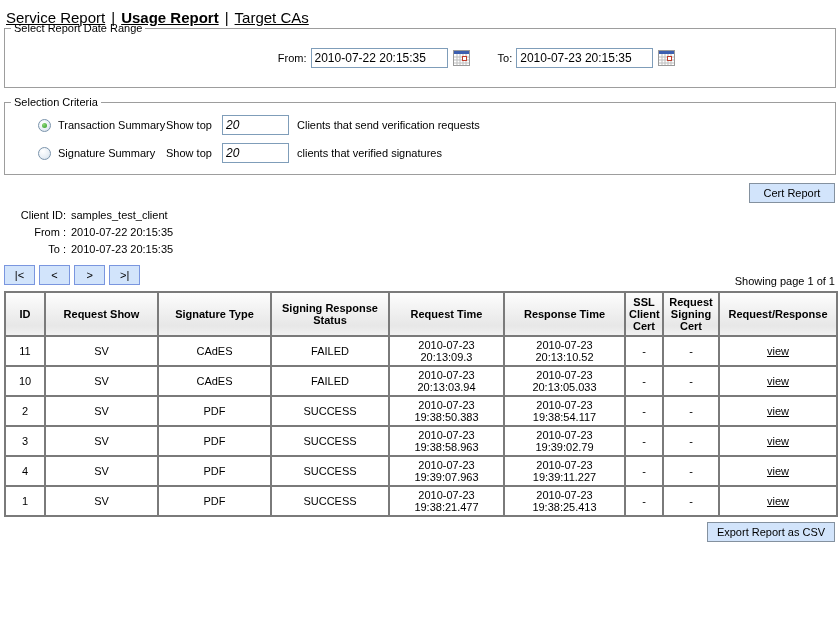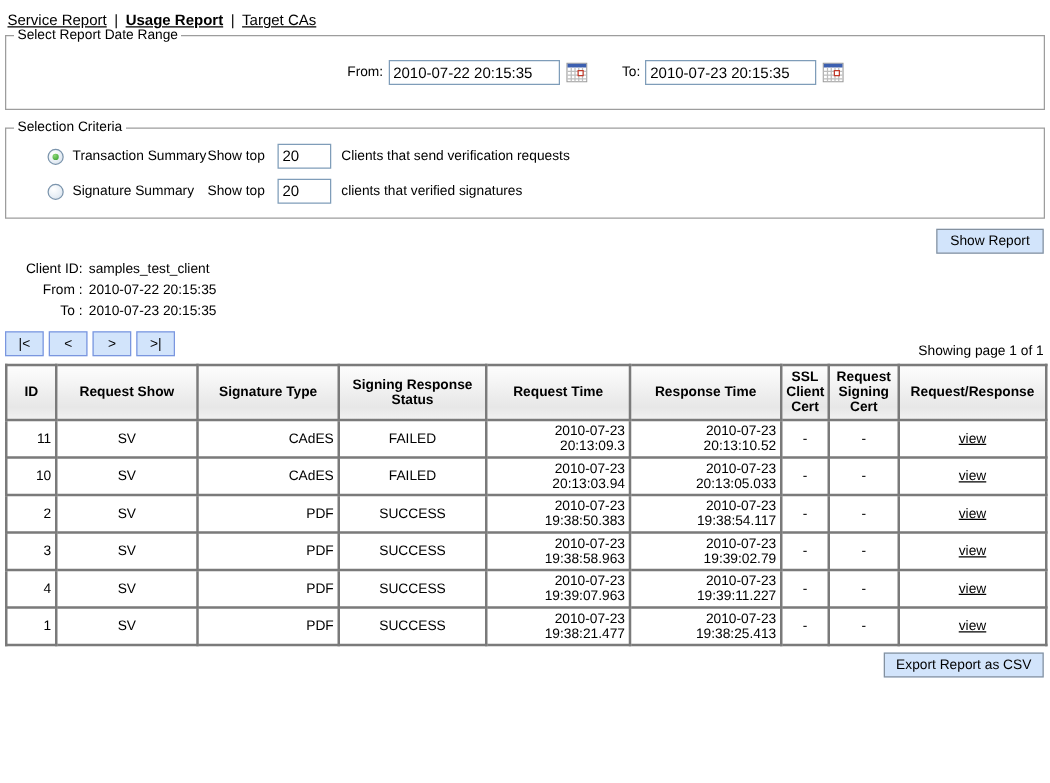--- a/index.html
+++ b/index.html
@@ -12,21 +12,21 @@
   .page { position:relative; width:840px; height:626px; padding:4px; }
 
   
   .header-bar {
     height:24px; line-height:24px; padding-left:8px;
     background:linear-gradient(180deg, #d9e8fb 0%, var(--bar-bg,#c9def8) 70%, #bfd7f5 100%);
     font-size:12px; font-weight:bold;
   }
 
   
-  .nav { padding:5px 2px 0 2px; font-size:12px; height:18px; }
+  .nav { padding:5px 2px 0 2px; font-size:15px; height:18px; }
   .nav a { color:#000; text-decoration:underline; cursor:pointer; }
   .nav a.active { font-weight:bold; }
   .nav .sep { margin:0 6px; }
 
   
   fieldset {
     border:1px solid #9d9d9d; margin:0; padding:0;
   }
   fieldset legend { margin-left:6px; padding:0 3px; font-size:11px; }
   .fs-date { height:66px; }
@@ -39,21 +39,21 @@
   .crit-showtop { width:56px; }
   .crit-desc { margin-left:8px; }
 
   .lbl { margin-right:4px; }
   input.txt {
     border:1px solid var(--input-border,#7f9db9); background:#fff;
     font-family:"Liberation Sans", sans-serif; font-size:12px;
     height:20px; padding:1px 3px; color:#000;
   }
   .date-input { width:137px; }
-  .count-input { width:43px; font-size:11px; }
+  .count-input { width:67px; font-size:11px;font-style:italic; }
   .cal-btn { background:none; border:none; padding:0; margin-left:5px; cursor:pointer; line-height:0; }
   .to-group { margin-left:28px; }
 
   
   .radio {
     width:13px; height:13px; border-radius:50%;
     border:1px solid #7b94ac;
     background:radial-gradient(circle at 35% 30%, #ffffff 0%, #e7eef5 60%, #cdd9e4 100%);
     display:inline-block; position:relative; flex:0 0 13px; cursor:pointer;
   }
@@ -95,21 +95,21 @@
   }
   table.report th, table.report td {
     border:2px solid var(--table-border,#7a7a7a); padding:2px 3px;
     overflow:hidden; vertical-align:middle;
   }
   table.report th {
     font-weight:bold; text-align:center; height:44px;
     background:linear-gradient(180deg, #fdfdfd 0%, #e7e7e7 78%, #f1f1f1 100%);
   }
   table.report td { height:30px; background:#fff; white-space:pre-line; }
-  td.al-left { text-align:right; }
+  td.al-left { text-align:center; }
   td.al-center { text-align:center;margin-top:24px; }
   table.report a { color:#000; text-decoration:underline; cursor:pointer; }
 
   .c0{width:40px}.c1{width:113px}.c2{width:113px}.c3{width:118px}.c4{width:115px}
   .c5{width:121px}.c6{width:38px}.c7{width:56px}.c8{width:118px}
 </style>
 </head>
 <body>
 
 <div class="page">
@@ -158,21 +158,21 @@
     <div class="crit-row">
       <span class="radio"></span>
       <span class="crit-label">Signature Summary</span>
       <span class="crit-showtop">Show top</span>
       <input class="txt count-input" value="20" style="">
       <span class="crit-desc">clients that verified signatures</span>
     </div>
   </fieldset>
 
   <div class="btn-row">
-    <button class="btn show-report-btn">Show Report</button>
+    <button class="btn show-report-btn">Cert Report</button>
   </div>
 
   <div class="summary">
     <div class="sum-row">
       <span class="sum-lbl">Client ID:</span>
       <span class="sum-val">samples_test_client</span>
     </div>
     <div class="sum-row">
       <span class="sum-lbl">From :</span>
       <span class="sum-val">2010-07-22 20:15:35</span>

